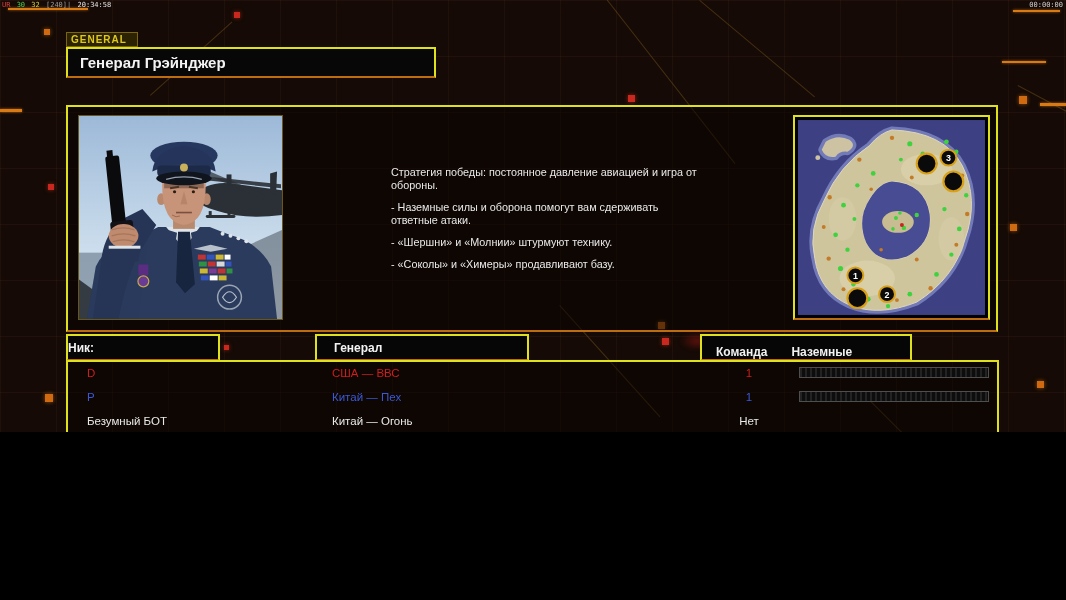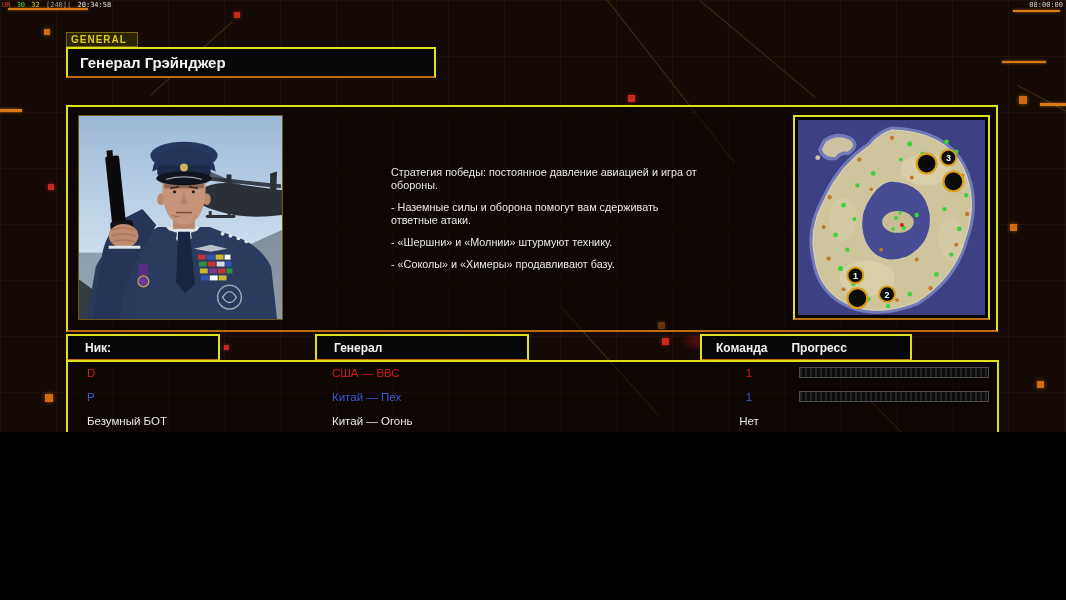--- a/index.html
+++ b/index.html
@@ -40,23 +40,23 @@
   .portrait svg{display:block;width:100%;height:100%;}
   .briefing{position:absolute;left:391px;top:166px;width:315px;font-size:10.8px;line-height:13px;color:#e9e9e9;}
   .briefing p{margin:0 0 9px 0;}
   .map-box{position:absolute;left:793px;top:115px;width:197px;height:205px;box-sizing:border-box;
     background:#000;border:2px solid #e0e11d;border-bottom-color:#bd6d10;padding:3px;}
   .map-box svg{display:block;width:100%;height:100%;}
   
   .hdr{position:absolute;top:334px;height:27px;box-sizing:border-box;background:#060606;
     border:2px solid #e0e11d;border-bottom-color:#bd6d10;color:#f2f2f2;font-weight:bold;font-size:12px;
     display:flex;align-items:center;}
-  .hdr-nick{left:66px;width:154px;padding-left:17px;}
+  .hdr-nick{left:66px;width:154px;}
   .hdr-general{left:315px;width:214px;padding-left:17px;}
-  .hdr-tp{left:700px;width:212px;padding-left:14px;gap:24px;}
+  .hdr-tp{left:700px;width:212px;padding-left:14px;gap:24px;align-items:flex-end;}
   
   .players-panel{position:absolute;left:66px;top:360px;width:933px;height:196px;box-sizing:border-box;
     background:rgba(6,3,1,.45);border:2px solid #e0e11d;border-bottom:3px solid #c87712;}
   .prow{position:relative;height:24px;font-size:11.5px;}
   .col-nick{position:absolute;left:19px;top:5px;}
   .col-general{position:absolute;left:264px;top:5px;}
   .col-team{position:absolute;left:651px;width:60px;top:5px;text-align:center;}
   .pbar{position:absolute;left:731px;top:5px;width:190px;height:11px;box-sizing:border-box;
     border:1px solid #4e4e4e;background:repeating-linear-gradient(90deg,#232323 0 2px,#0d0d0d 2px 5px);}
   
@@ -313,21 +313,21 @@
   </div>
 
   <div class="hdr hdr-nick">
     <span>Ник:</span>
   </div>
   <div class="hdr hdr-general">
     <span>Генерал</span>
   </div>
   <div class="hdr hdr-tp">
     <span>Команда</span>
-    <span>Прогресс</span>
+    <span>Наземные</span>
   </div>
 
   <div class="players-panel" id="players-rows">
       <div class="prow">
         <span class="col-nick" style="color: rgb(207, 29, 29);">D</span>
         <span class="col-general" style="color: rgb(207, 29, 29);">США — ВВС</span>
         <span class="col-team" style="color: rgb(207, 29, 29);">1</span>
         <div class="pbar"></div>
       </div>
       <div class="prow">

